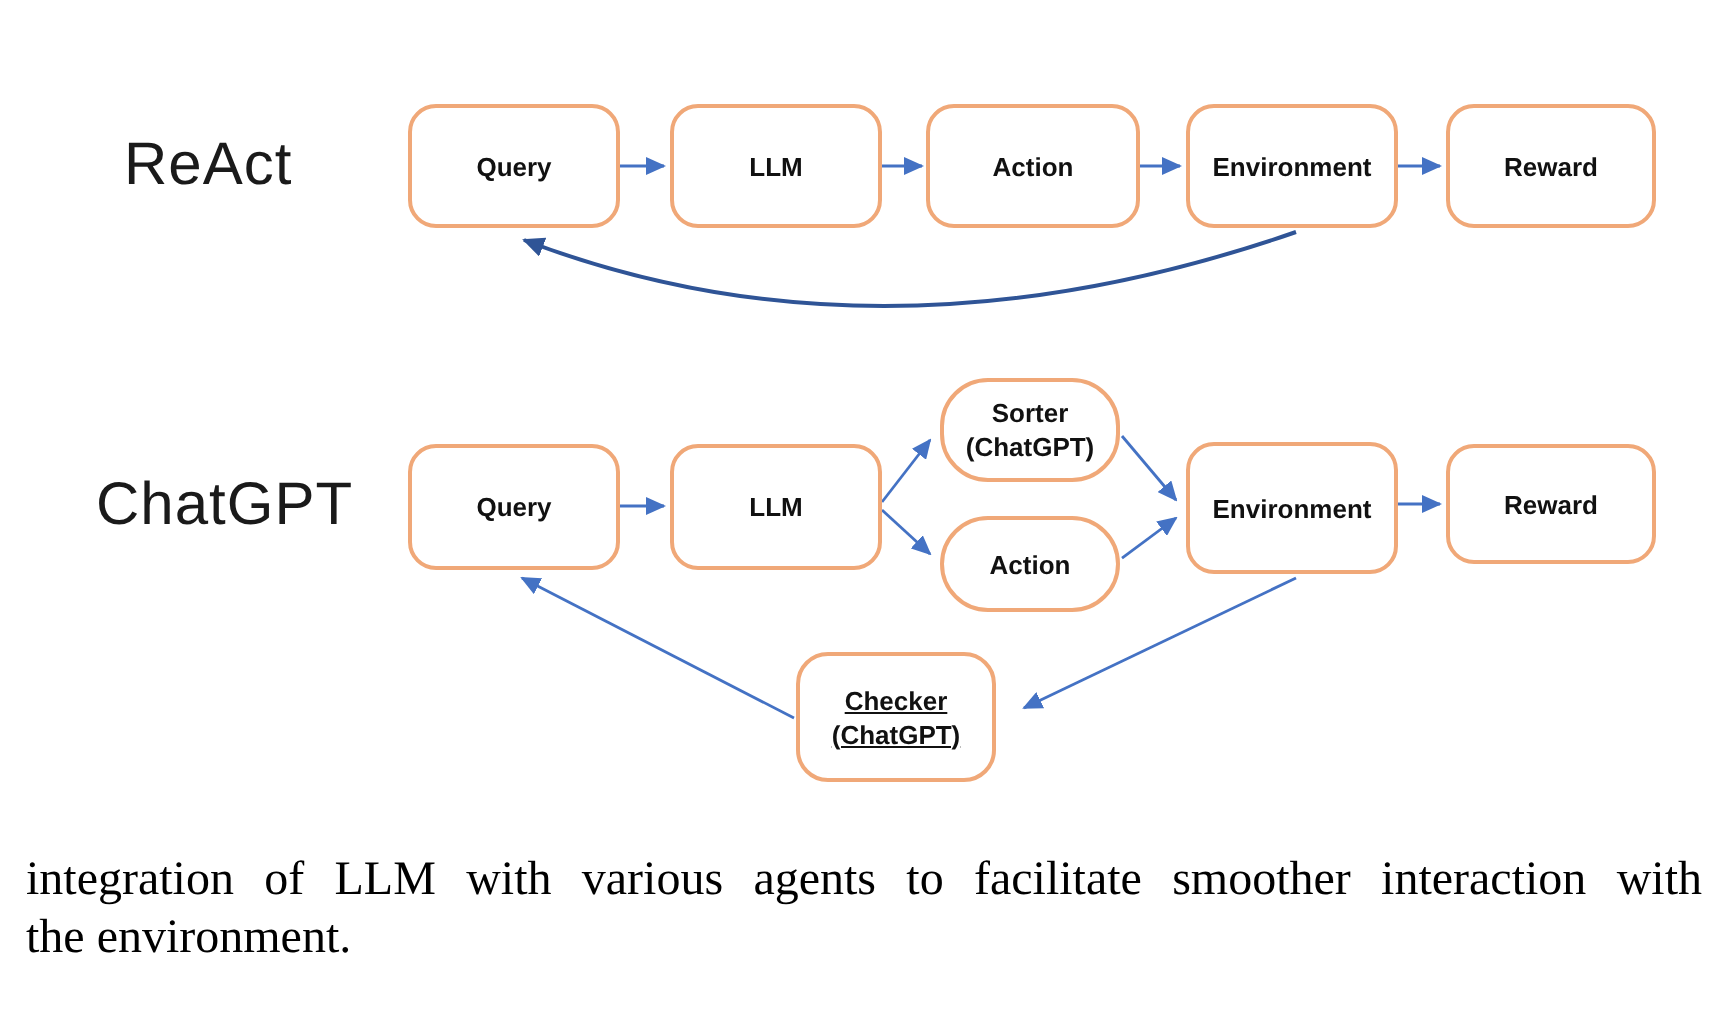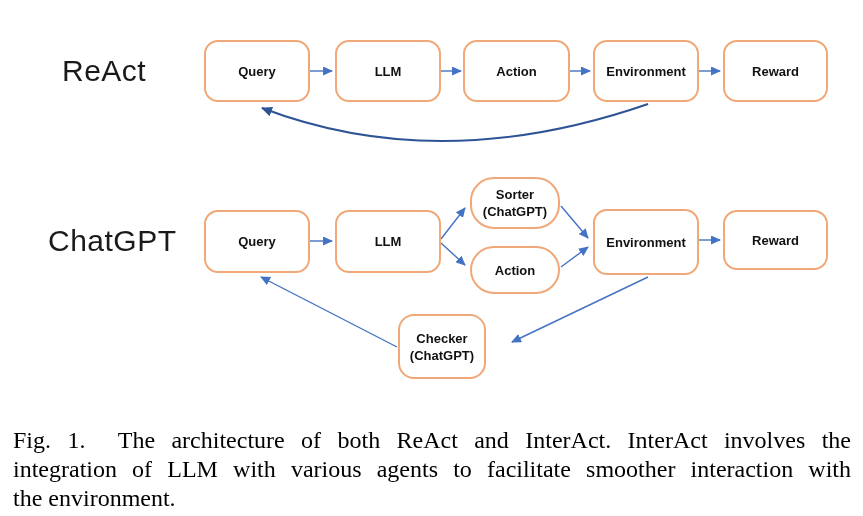--- a/index.html
+++ b/index.html
@@ -8,21 +8,21 @@
     --feedback-arrow:#2F5496;
   }
   html,body{margin:0;padding:0;background:#fff;}
   .page{
     position:relative;
     width:863px;height:516px;
     background:#fff;
     font-family:"Liberation Sans",sans-serif;
     overflow:hidden;
   }
-  .diagram{position:absolute;left:0;top:0;width:863px;height:410px;}
+  .diagram{position:absolute;left:0;top:12px;width:863px;height:410px;}
   svg.arrows{position:absolute;left:0;top:0;width:863px;height:410px;}
   svg.arrows path.arrow{stroke:var(--arrow);stroke-width:1.4;fill:none;}
   svg.arrows path.feedback{stroke:var(--feedback-arrow);stroke-width:2;fill:none;}
   #ah path{fill:var(--arrow);}
   #ahd path{fill:var(--feedback-arrow);}
   .row-label{
     position:absolute;
     color:#1a1a1a;
     font-size:30px;
     font-weight:400;
@@ -121,25 +121,24 @@
     </div>
     <div class="node small" style="left:470px;top:246px;width:90px;height:48px;">
       <span>Action</span>
     </div>
     <div class="node" style="left:593px;top:209px;width:106px;height:66px;">
       <span>Environment</span>
     </div>
     <div class="node" style="left:723px;top:210px;width:105px;height:60px;">
       <span>Reward</span>
     </div>
-    <div class="node checker" style="left:398px;top:314px;width:88px;height:65px;">
+    <div class="node checker" style="left:398px;top:314px;width:100px;height:65px;text-decoration:underline;">
       <span>Checker</span>
       <span>(ChatGPT)</span>
     </div>
   </div>
 
   <div class="caption">
-    <div class="line justified">Fig. 1.&nbsp; The architecture of both ReAct and InterAct. InterAct involves the</div>
     <div class="line justified">integration of LLM with various agents to facilitate smoother interaction with</div>
     <div class="line">the environment.</div>
   </div>
 
 </div>
 
 </body></html>

